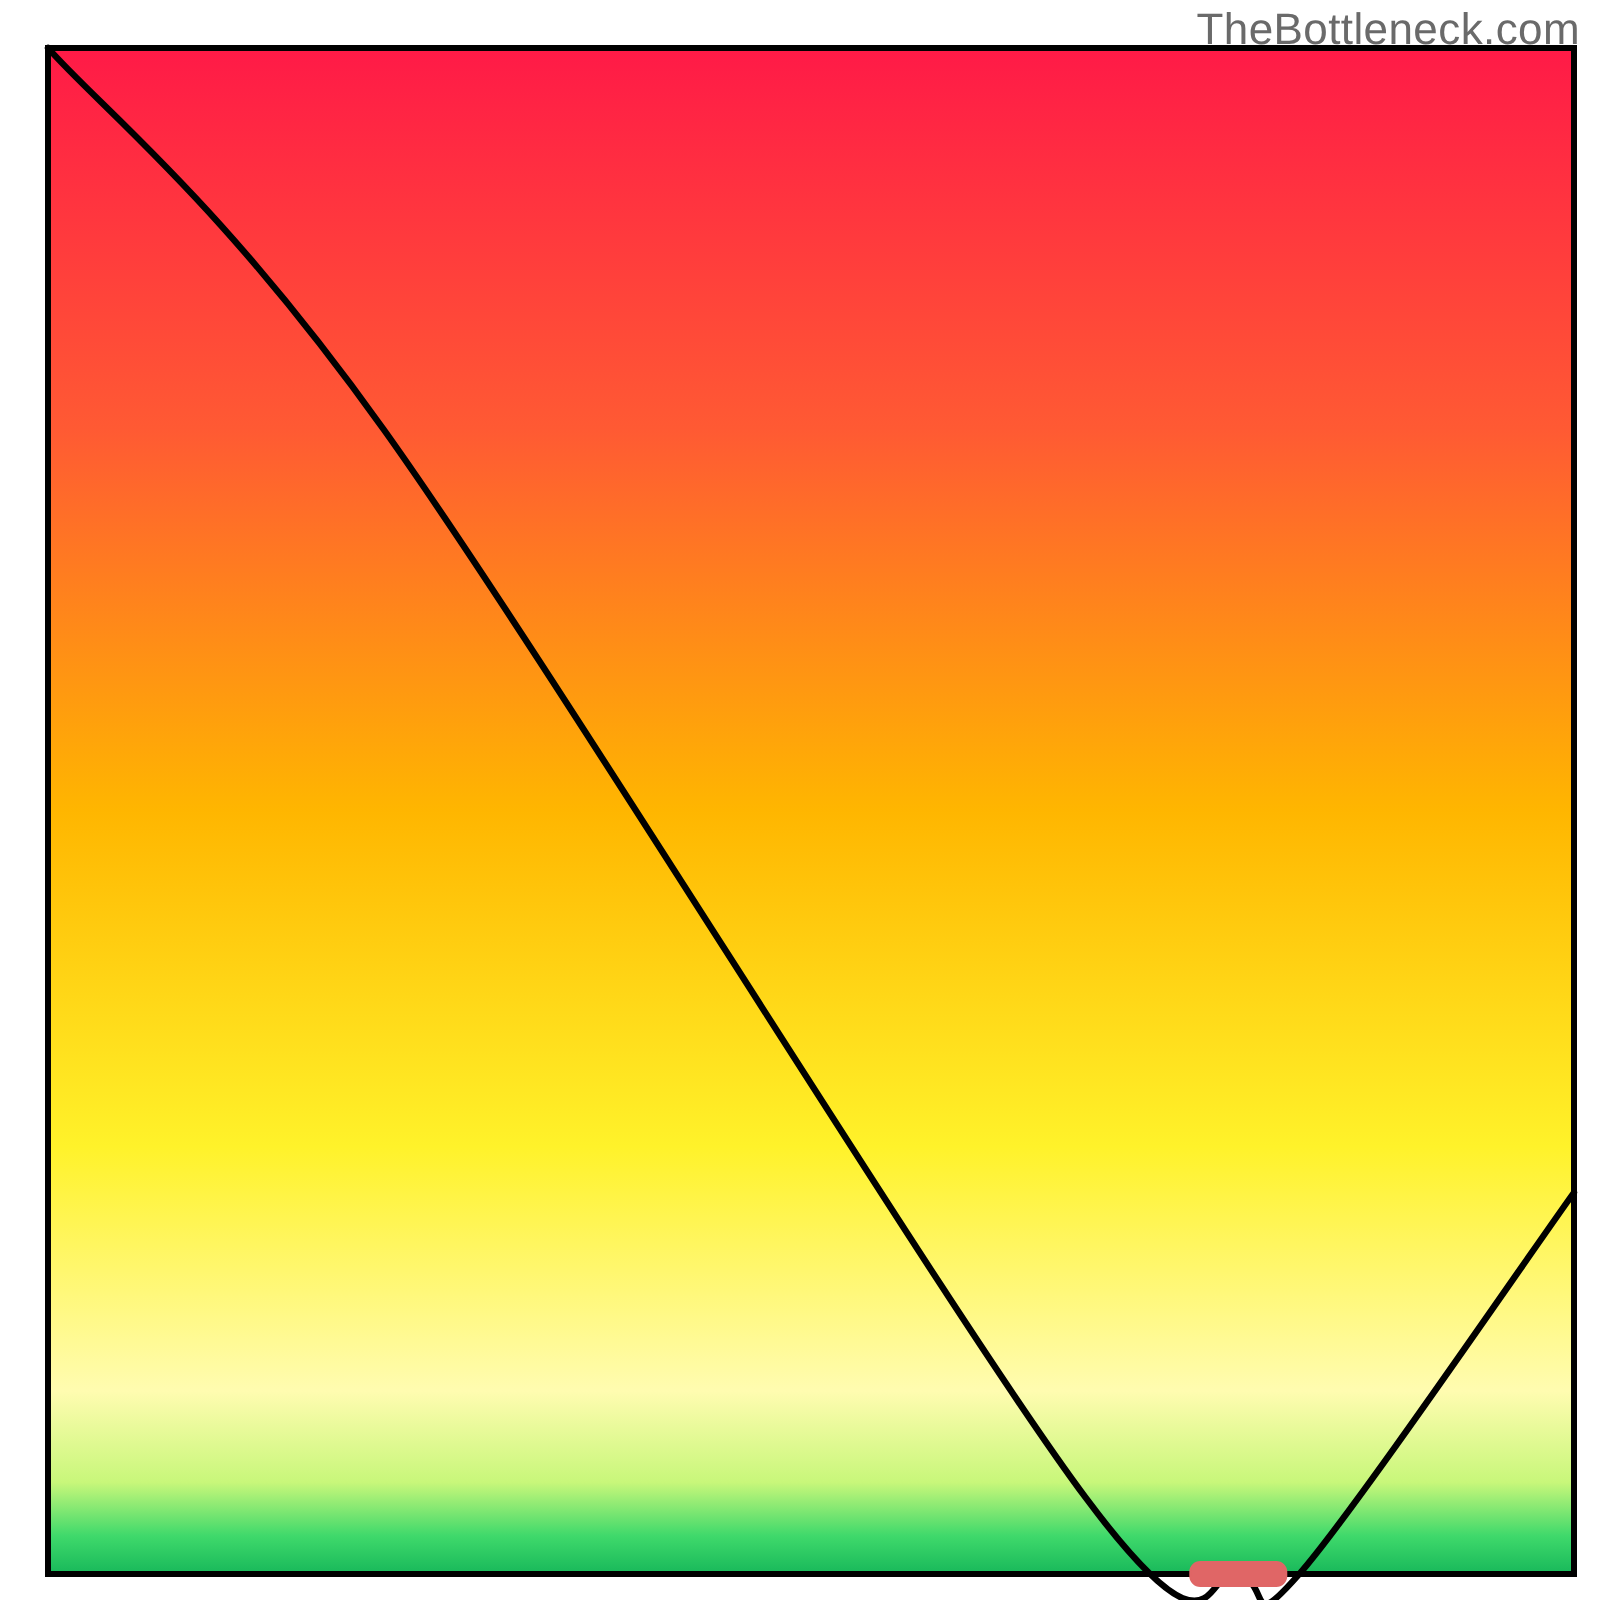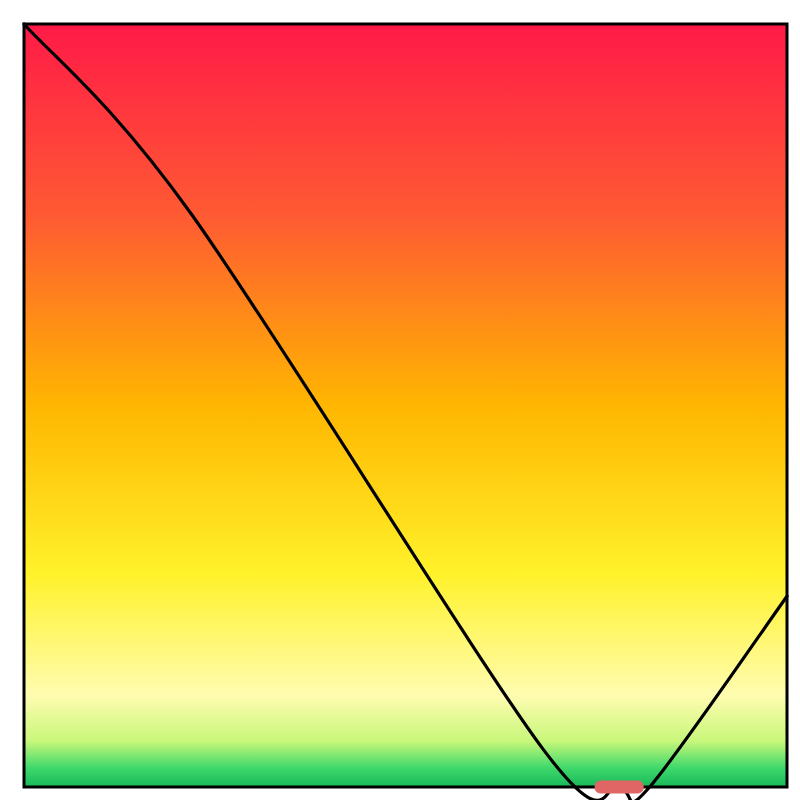--- a/index.html
+++ b/index.html
@@ -48,20 +48,21 @@
   .marker {
     fill: #e06666;
     stroke: #e06666;
     stroke-width: 1;
   }
 </style>
 </head>
 <body>
 <div class="container">
 
+<div class="watermark">TheBottleneck.com</div>
 
 <svg class="chart" viewBox="0 0 800 800">
   <defs>
     <linearGradient id="bg-grad" x1="0" y1="0" x2="0" y2="1">
           <stop offset="0%" stop-color="#ff1a47"></stop>
           <stop offset="25%" stop-color="#ff5a33"></stop>
           <stop offset="50%" stop-color="#ffb600"></stop>
           <stop offset="72%" stop-color="#fff22a"></stop>
           <stop offset="88%" stop-color="#fffcb0"></stop>
           <stop offset="94%" stop-color="#c8f77a"></stop>

